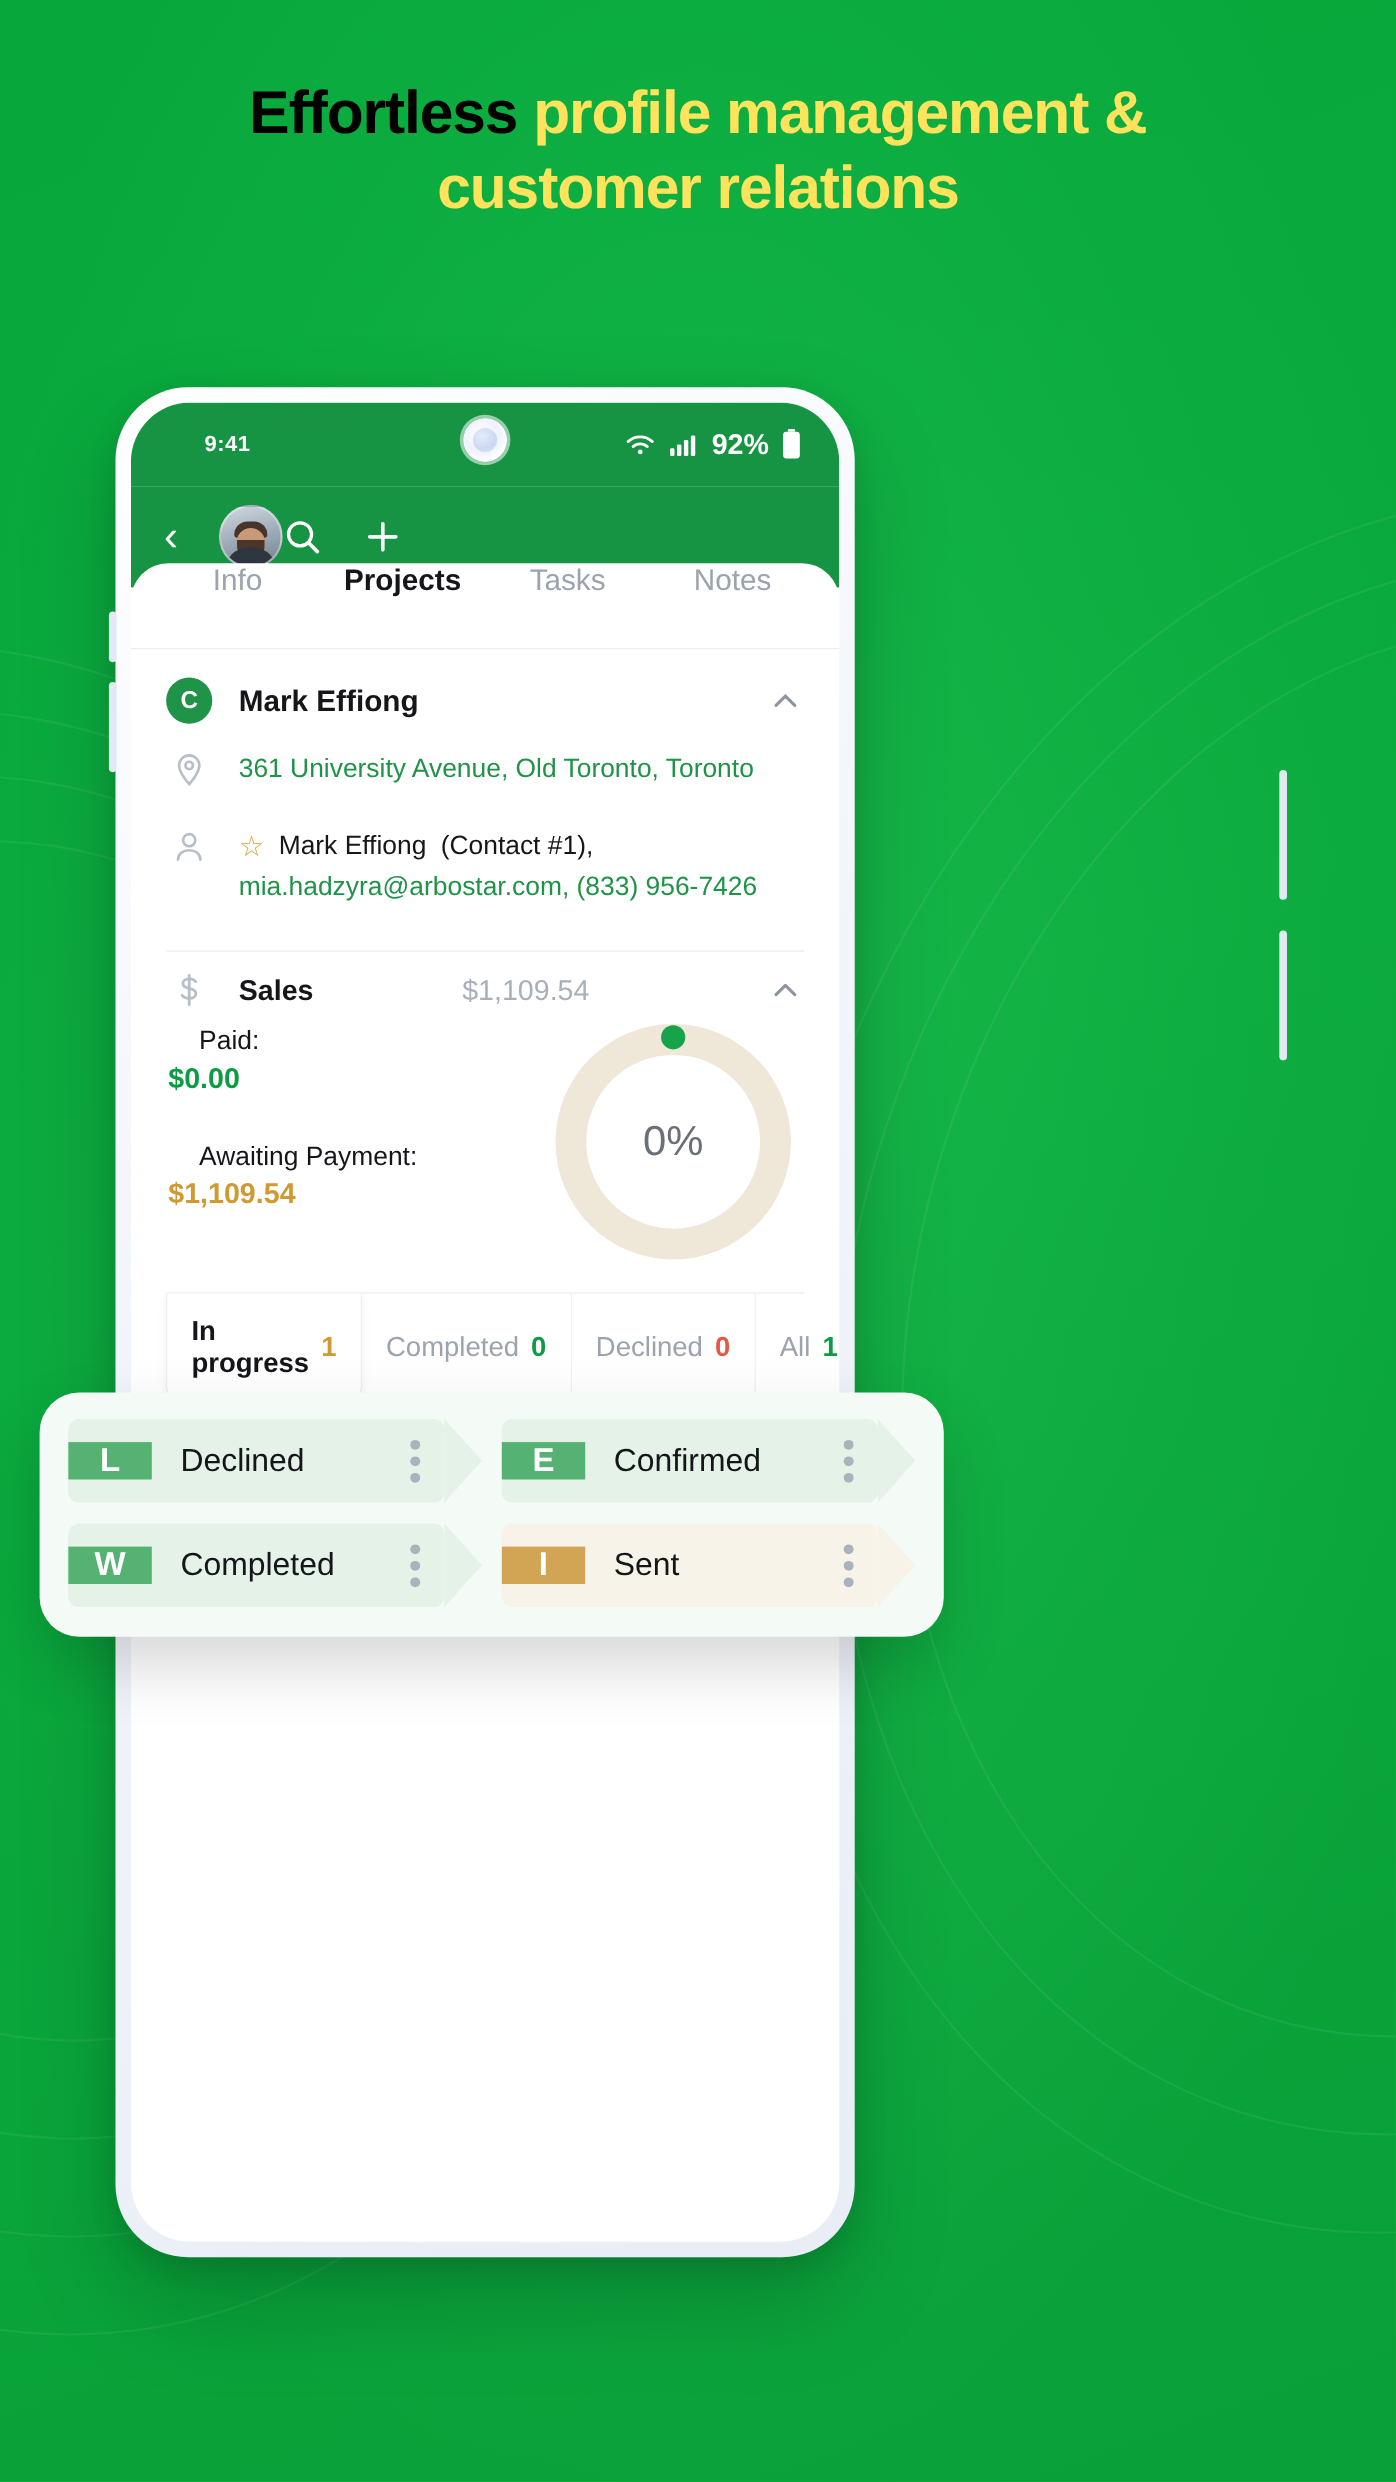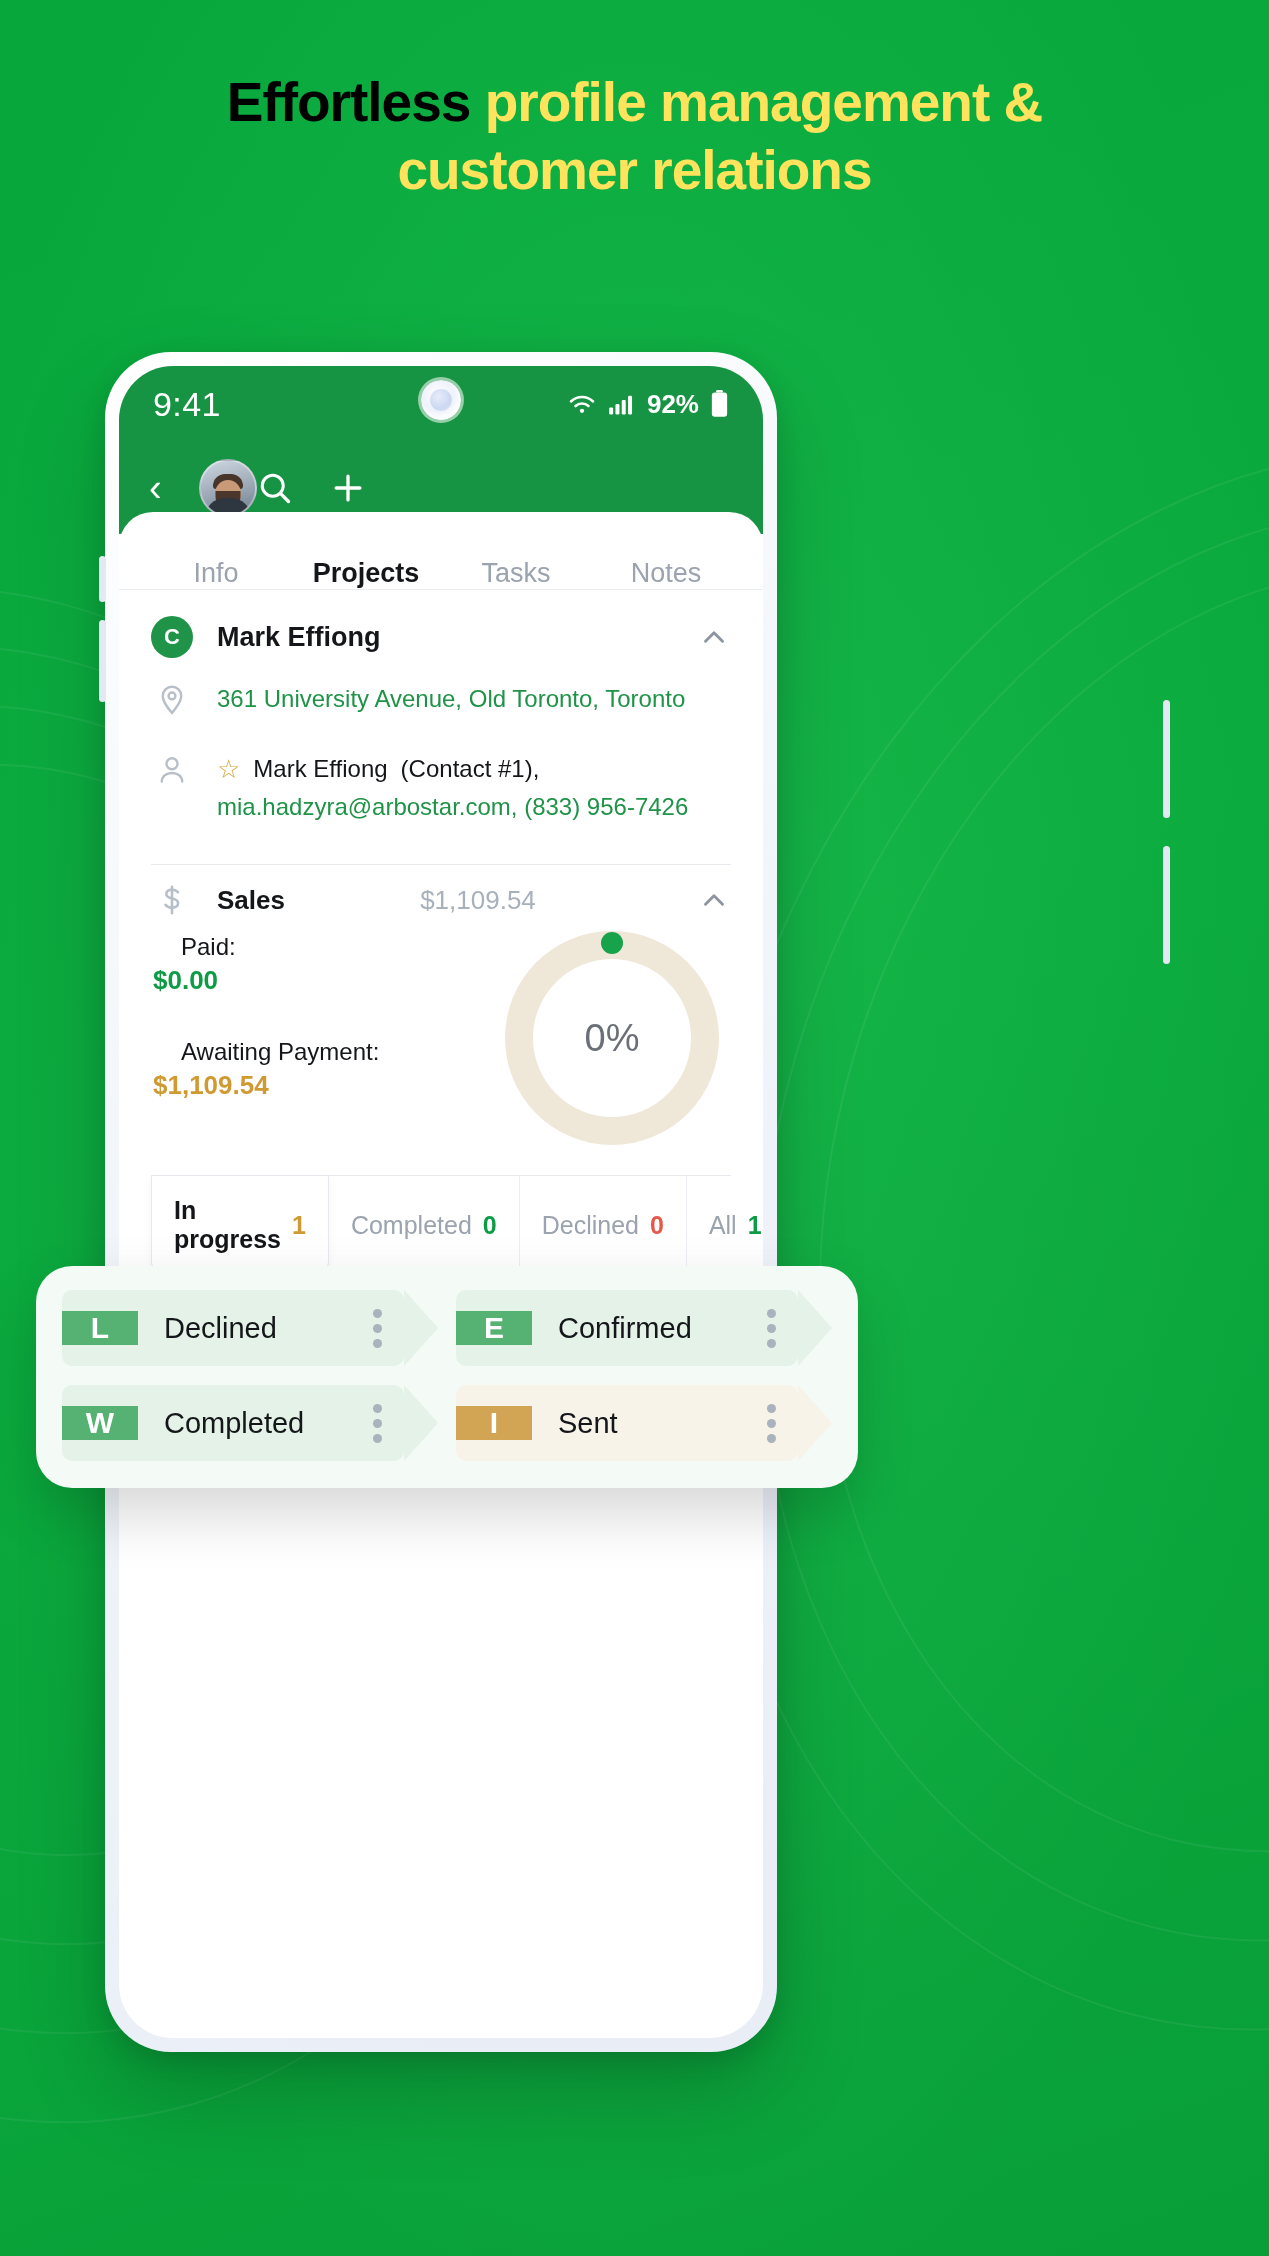--- a/index.html
+++ b/index.html
@@ -76,21 +76,21 @@
 
   
   .statusbar {
     position:relative;
     height:76px;
     background:#179443;
     display:flex; align-items:center;
     padding:0 34px;
     color:#fff;
   }
-  .clock { font-size:34px; font-weight:400; letter-spacing:.4px; }
+  .clock { font-size:20px; font-weight:700; letter-spacing:.4px;margin-left:33px; }
   .sb-right { margin-left:auto; display:flex; align-items:center; gap:11px; }
   .batt-pct { font-size:26px; font-weight:600; }
   .notch {
     position:absolute; left:50%; top:14px; transform:translateX(-50%);
     width:40px; height:40px; border-radius:50%;
     background:radial-gradient(circle at 42% 38%, #ffffff 0%, #eef2fb 46%, #ffffff 72%);
     box-shadow:0 0 0 3px rgba(255,255,255,.55);
   }
   .notch::after {
     content:""; position:absolute; left:9px; top:9px;
@@ -141,21 +141,21 @@
   .appbar-acts { display:flex; align-items:center; gap:36px; }
 
   
   .tabsheet {
     background:#fff;
     border-radius:34px 34px 0 0;
     margin-top:-22px;
     position:relative; z-index:2;
   }
   .tabs {
-    display:flex; align-items:flex-end;
+    display:flex; align-items:flex-start;
     height:78px;
     padding:0 22px;
     border-bottom:1px solid #e9ecf1;
   }
   .tab {
     flex:1; text-align:center;
     font-size:27px; color:#9aa3ae; cursor:pointer;
   }
   .tab.active { color:#14161a; font-weight:700; }
 

